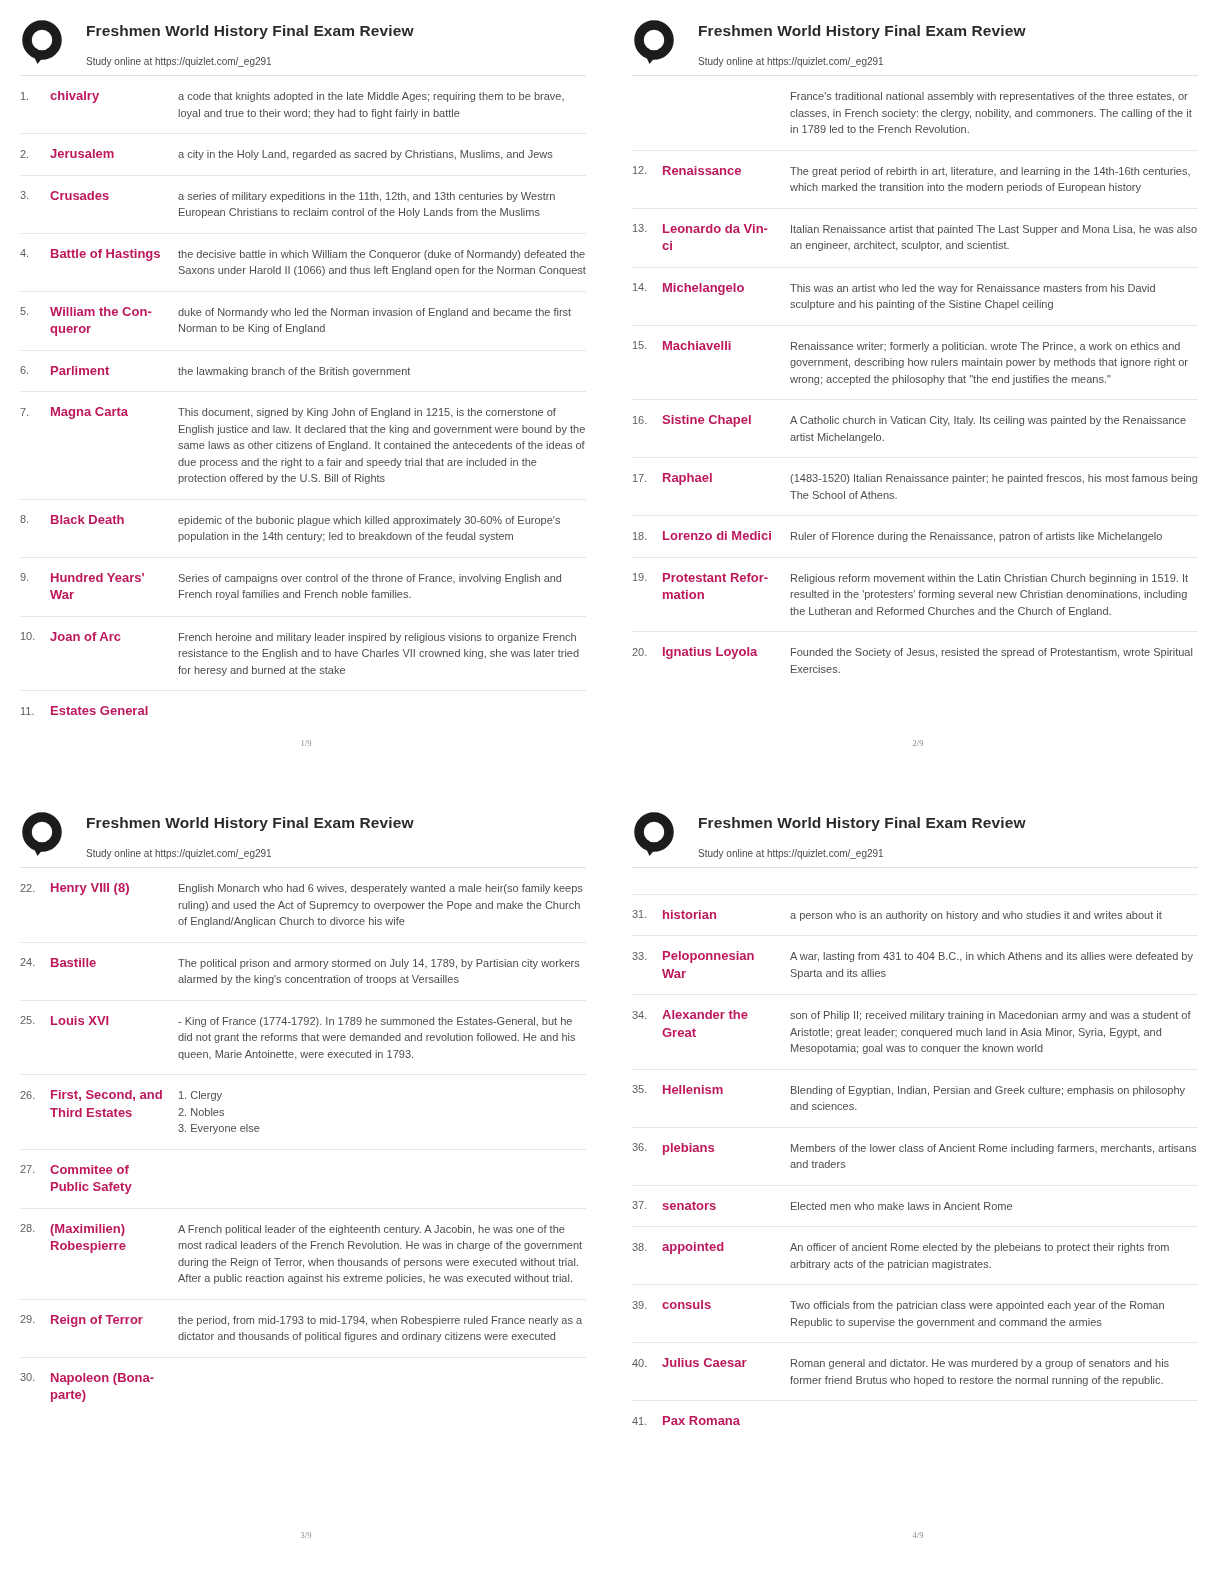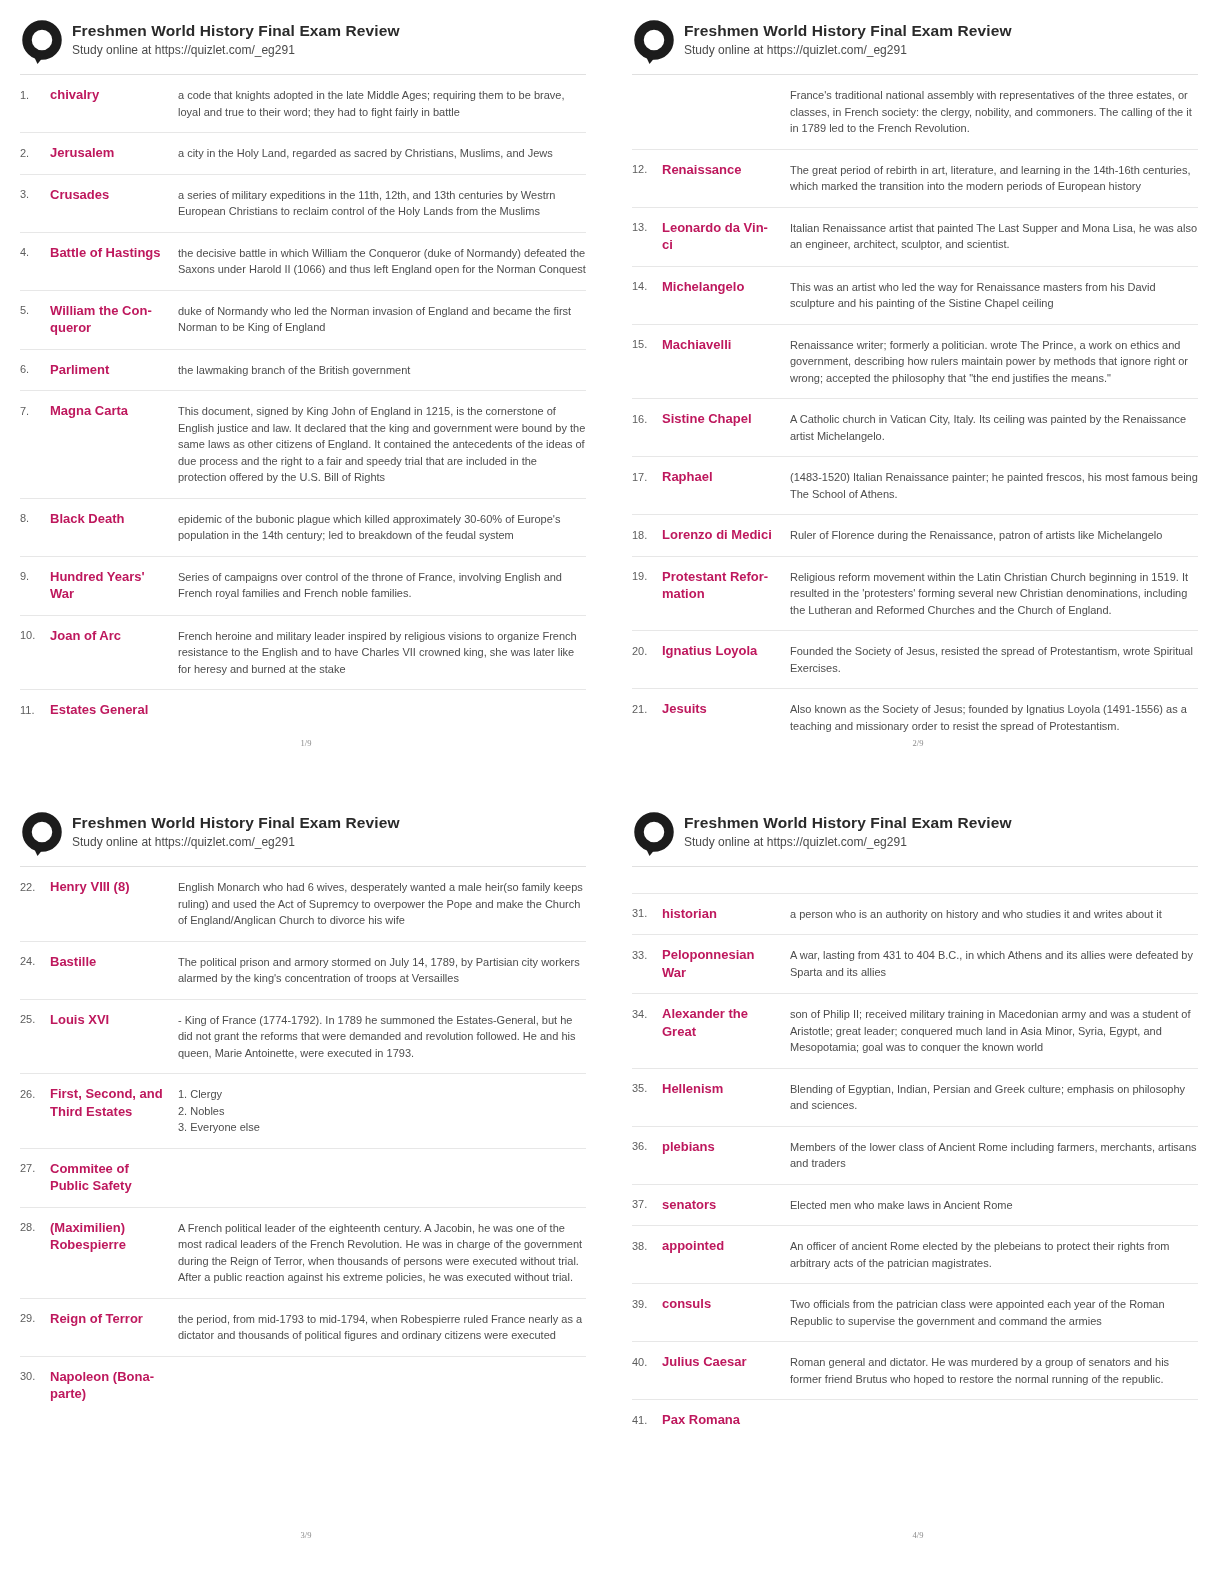--- a/index.html
+++ b/index.html
@@ -21,36 +21,36 @@
   .page {
     position: relative;
     width: 612px;
     height: 792px;
     padding: 20px 26px 0 20px;
     overflow: hidden;
   }
   .hdr {
     display: flex;
     align-items: flex-start;
-    gap: 8px;
+    gap: 22px;
     padding-bottom: 8px;
     border-bottom: 1px solid #e0e0e0;
   }
   .logo { width: 44px; height: 46px; flex: none; }
   .hdr-text { padding-top: 2px; }
   .title {
     font-size: 15.5px;
     font-weight: bold;
     color: #2a2a2a;
     letter-spacing: 0.1px;
   }
   .subtitle {
-    font-size: 12px;
+    font-size: 10px;
     color: #4a4a4a;
-    margin-top: 3px;
+    margin-top: 16px;
   }
   .rows { width: 100%; }
   .row {
     display: flex;
     align-items: flex-start;
     padding: 11px 0 12px 0;
   }
   .row + .row { border-top: 1px solid #e7e7e7; }
   .num {
     flex: none;
@@ -148,21 +148,21 @@
         </div>
         <div class="row">
           <div class="num">9.</div>
           <div class="term">Hundred Years'
 War</div>
           <div class="def">Series of campaigns over control of the throne of France, involving English and French royal families and French noble families.</div>
         </div>
         <div class="row">
           <div class="num">10.</div>
           <div class="term">Joan of Arc</div>
-          <div class="def">French heroine and military leader inspired by religious visions to organize French resistance to the English and to have Charles VII crowned king, she was later like for heresy and burned at the stake</div>
+          <div class="def">French heroine and military leader inspired by religious visions to organize French resistance to the English and to have Charles VII crowned king, she was later tried for heresy and burned at the stake</div>
         </div>
         <div class="row">
           <div class="num">11.</div>
           <div class="term">Estates General</div>
           <div class="def"></div>
         </div>
       </div>
     <div class="pageno">1/9</div>
   </section>
 
@@ -223,25 +223,20 @@
           <div class="num">19.</div>
           <div class="term">Protestant Refor-
 mation</div>
           <div class="def">Religious reform movement within the Latin Christian Church beginning in 1519. It resulted in the 'protesters' forming several new Christian denominations, including the Lutheran and Reformed Churches and the Church of England.</div>
         </div>
         <div class="row">
           <div class="num">20.</div>
           <div class="term">Ignatius Loyola</div>
           <div class="def">Founded the Society of Jesus, resisted the spread of Protestantism, wrote Spiritual Exercises.</div>
         </div>
-        <div class="row">
-          <div class="num">21.</div>
-          <div class="term">Jesuits</div>
-          <div class="def">Also known as the Society of Jesus; founded by Ignatius Loyola (1491-1556) as a teaching and missionary order to resist the spread of Protestantism.</div>
-        </div>
       </div>
     <div class="pageno">2/9</div>
   </section>
 
   <section class="page">
     <div class="hdr">
       <svg class="logo" viewBox="0 0 44 46">
         <circle cx="22" cy="20" r="15" fill="none" stroke="#1c1c1c" stroke-width="9.5"></circle>
         <path d="M11 30 L17.5 44 L26 33.5 Z" fill="#1c1c1c"></path>
       </svg>

